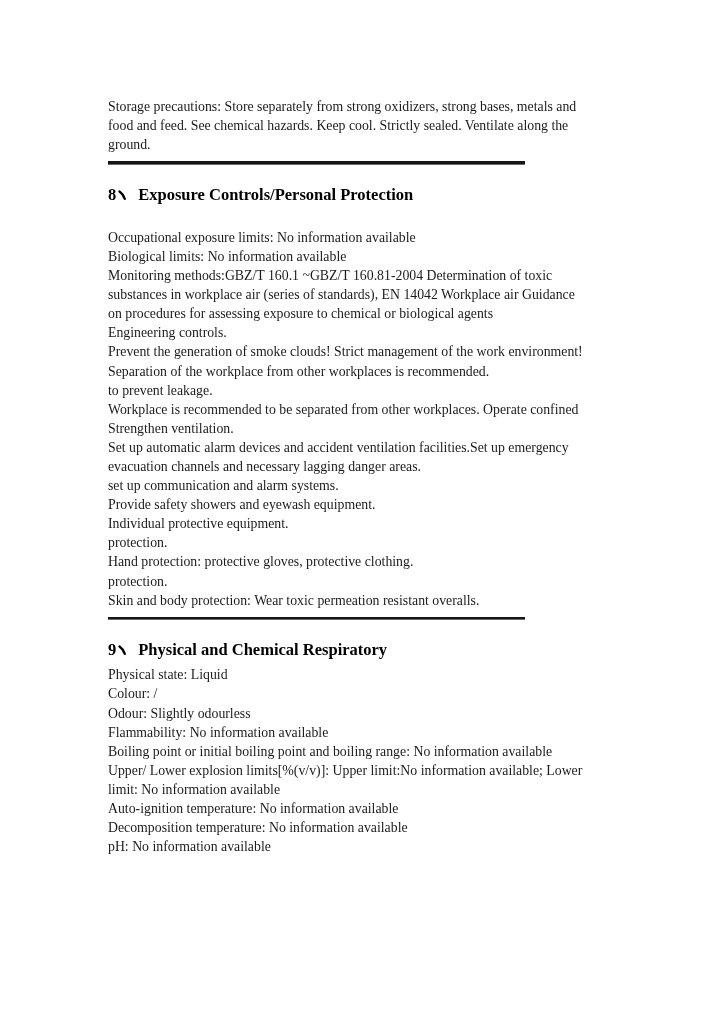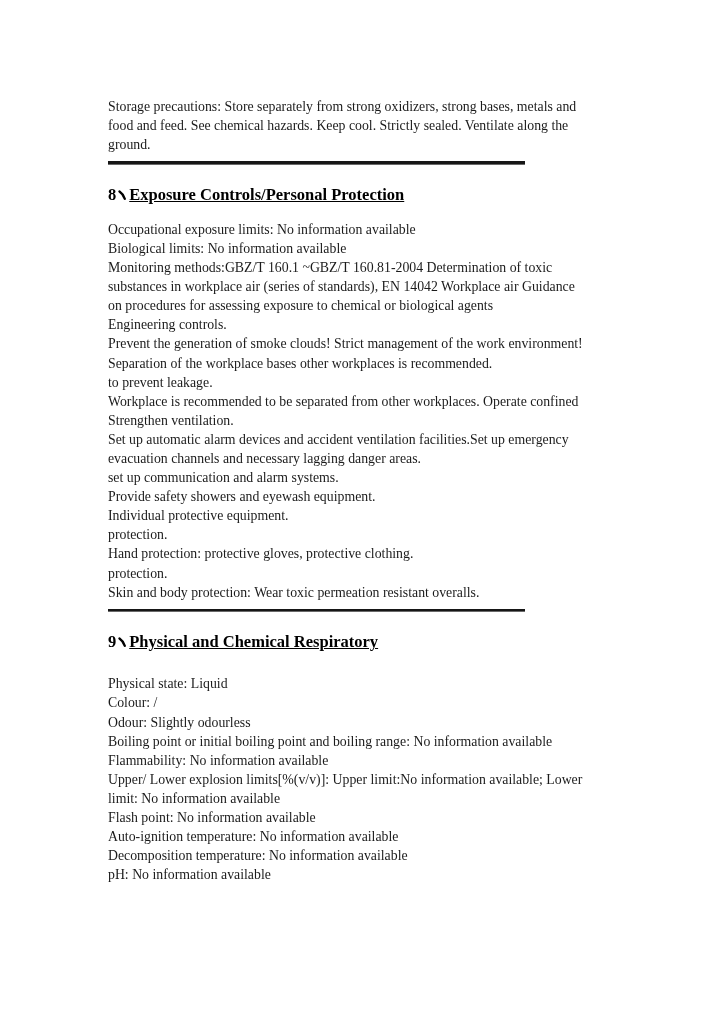--- a/index.html
+++ b/index.html
@@ -40,23 +40,23 @@
     white-space: nowrap;
   }
   .sec-num { display: inline-block; }
   .cjk-comma {
     display: inline-block;
     width: 13px;
     position: relative;
     top: 1px;
   }
   .cjk-comma svg { display: block; margin-left: 2px; }
-  .sec-title { display: inline-block; margin-left: 0; text-decoration: underline; }
-  .sec-body { margin-top: 14px; }
-  .sec-body.second { margin-top: 21px; }
+  .sec-title { display: inline-block; margin-left: 9px; }
+  .sec-body { margin-top: 22px; }
+  .sec-body.second { margin-top: 4px; }
 </style>
 </head>
 <body>
 
 <div class="page">
   <div class="content">
 
     <div class="para">
       <div class="line">Storage precautions: Store separately from strong oxidizers, strong bases, metals and</div>
       <div class="line">food and feed. See chemical hazards. Keep cool. Strictly sealed. Ventilate along the</div>
@@ -76,21 +76,21 @@
     </h2>
 
     <div class="sec-body">
       <div class="line">Occupational exposure limits: No information available</div>
       <div class="line">Biological limits: No information available</div>
       <div class="line">Monitoring methods:GBZ/T 160.1 ~GBZ/T 160.81-2004 Determination of toxic</div>
       <div class="line">substances in workplace air (series of standards), EN 14042 Workplace air Guidance</div>
       <div class="line">on procedures for assessing exposure to chemical or biological agents</div>
       <div class="line">Engineering controls.</div>
       <div class="line">Prevent the generation of smoke clouds! Strict management of the work environment!</div>
-      <div class="line">Separation of the workplace bases other workplaces is recommended.</div>
+      <div class="line">Separation of the workplace from other workplaces is recommended.</div>
       <div class="line">to prevent leakage.</div>
       <div class="line">Workplace is recommended to be separated from other workplaces. Operate confined</div>
       <div class="line">Strengthen ventilation.</div>
       <div class="line">Set up automatic alarm devices and accident ventilation facilities.Set up emergency</div>
       <div class="line">evacuation channels and necessary lagging danger areas.</div>
       <div class="line">set up communication and alarm systems.</div>
       <div class="line">Provide safety showers and eyewash equipment.</div>
       <div class="line">Individual protective equipment.</div>
       <div class="line">protection.</div>
       <div class="line">Hand protection: protective gloves, protective clothing.</div>
@@ -107,24 +107,23 @@
             <path d="M1.5 1.5 Q5.2 4 6.8 8.8" stroke="#000000" stroke-width="2.3" fill="none" stroke-linecap="round"></path>
           </svg>
         </span>
       <span class="sec-title">Physical and Chemical Respiratory</span>
     </h2>
 
     <div class="sec-body second">
       <div class="line">Physical state: Liquid</div>
       <div class="line">Colour: /</div>
       <div class="line">Odour: Slightly odourless</div>
+      <div class="line">Flammability: No information available</div>
       <div class="line">Boiling point or initial boiling point and boiling range: No information available</div>
-      <div class="line">Flammability: No information available</div>
       <div class="line">Upper/ Lower explosion limits[%(v/v)]: Upper limit:No information available; Lower</div>
       <div class="line">limit: No information available</div>
-      <div class="line">Flash point: No information available</div>
       <div class="line">Auto-ignition temperature: No information available</div>
       <div class="line">Decomposition temperature: No information available</div>
       <div class="line">pH: No information available</div>
     </div>
 
   </div>
 </div>
 
 </body></html>

